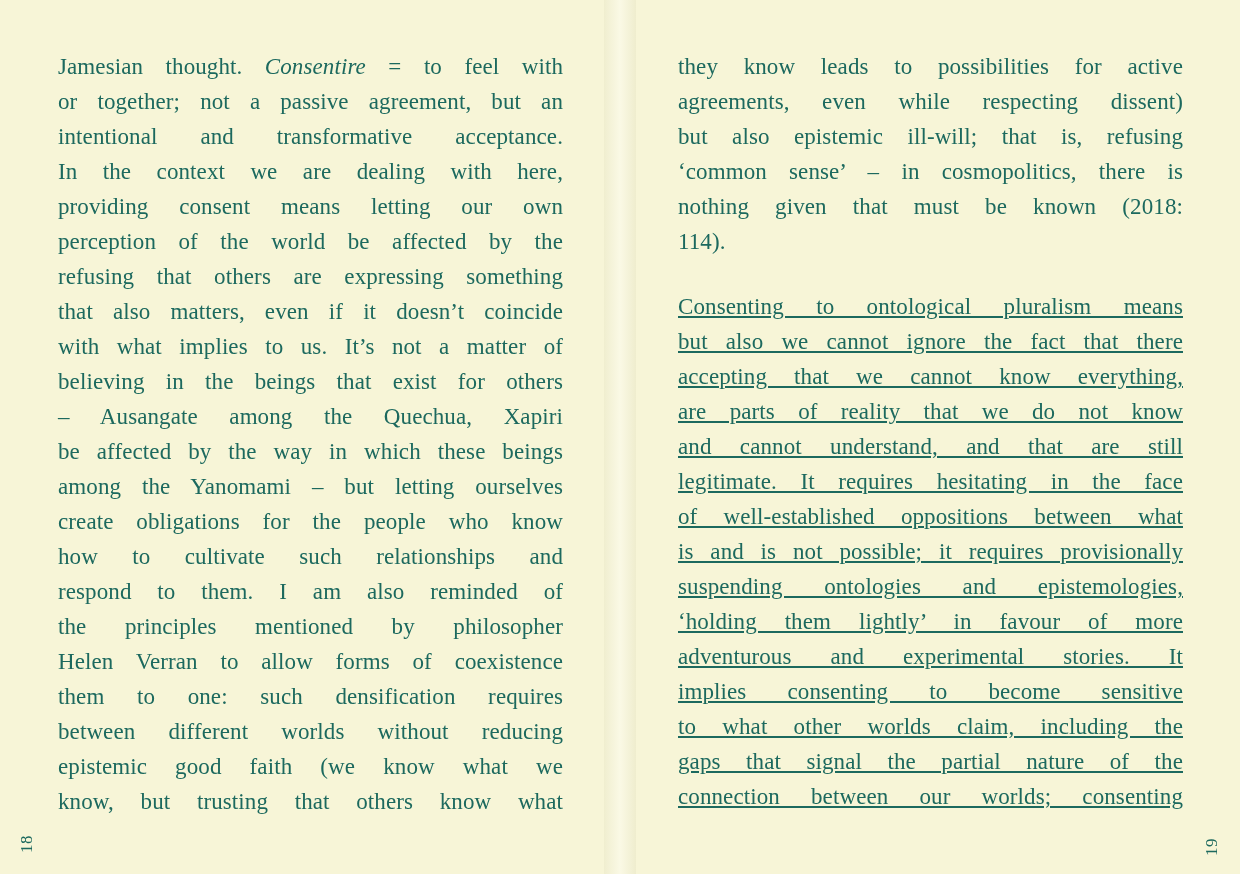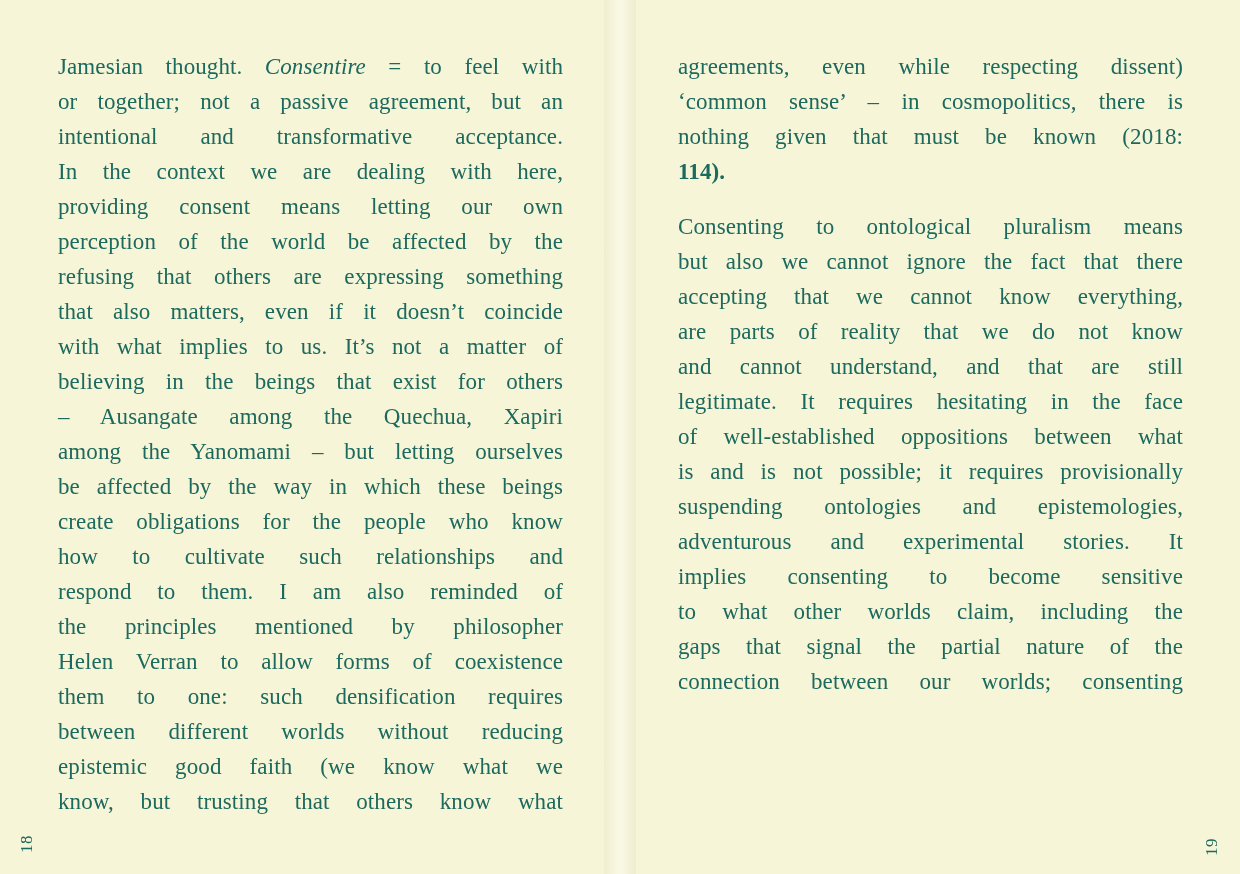--- a/index.html
+++ b/index.html
@@ -37,34 +37,34 @@
       rgba(110,110,60,0.05) 0%,
       rgba(255,255,250,0.40) 50%,
       rgba(110,110,60,0.06) 100%);
     pointer-events: none;
   }
   .text-block {
     width: 505px;
     color: #1c695e;
   }
   .paragraph + .paragraph {
-    margin-top: 20px;
+    margin-top: 30px;
+    text-decoration: underline;
   }
   .line {
     font-size: 23px;
     line-height: 35px;
     text-align: justify;
     text-align-last: justify;
     letter-spacing: 0.1px;
     white-space: normal;
   }
   .line.short {
     text-align: center;
     text-align-last: left;
-    font-weight: bold;
   }
   .italic {
     font-style: italic;
   }
   .page-num {
     position: absolute;
     font-size: 17px;
     color: #1c695e;
     transform: translate(-50%, -50%) rotate(-90deg);
     letter-spacing: 0.5px;
@@ -83,52 +83,55 @@
           <div class="line">or together; not a passive agreement, but an</div>
           <div class="line">intentional and transformative acceptance.</div>
           <div class="line">In the context we are dealing with here,</div>
           <div class="line">providing consent means letting our own</div>
           <div class="line">perception of the world be affected by the</div>
           <div class="line">refusing that others are expressing something</div>
           <div class="line">that also matters, even if it doesn’t coincide</div>
           <div class="line">with what implies to us. It’s not a matter of</div>
           <div class="line">believing in the beings that exist for others</div>
           <div class="line">– Ausangate among the Quechua, Xapiri</div>
+          <div class="line">be affected by the way in which these beings</div>
           <div class="line">among the Yanomami – but letting ourselves</div>
-          <div class="line">be affected by the way in which these beings</div>
           <div class="line">create obligations for the people who know</div>
           <div class="line">how to cultivate such relationships and</div>
           <div class="line">respond to them. I am also reminded of</div>
           <div class="line">the principles mentioned by philosopher</div>
           <div class="line">Helen Verran to allow forms of coexistence</div>
           <div class="line">them to one: such densification requires</div>
           <div class="line">between different worlds without reducing</div>
           <div class="line">epistemic good faith (we know what we</div>
           <div class="line">know, but trusting that others know what</div>
         </div>
       </div>
   </div>
   <div class="page">
     <div class="text-block" id="right-text">
         <div class="paragraph">
+          <div class="line">they know leads to possibilities for active</div>
           <div class="line">agreements, even while respecting dissent)</div>
+          <div class="line">but also epistemic ill-will; that is, refusing</div>
           <div class="line">‘common sense’ – in cosmopolitics, there is</div>
           <div class="line">nothing given that must be known (2018:</div>
           <div class="line short">114).</div>
         </div>
         <div class="paragraph">
           <div class="line">Consenting to ontological pluralism means</div>
           <div class="line">but also we cannot ignore the fact that there</div>
           <div class="line">accepting that we cannot know everything,</div>
           <div class="line">are parts of reality that we do not know</div>
           <div class="line">and cannot understand, and that are still</div>
           <div class="line">legitimate. It requires hesitating in the face</div>
           <div class="line">of well-established oppositions between what</div>
           <div class="line">is and is not possible; it requires provisionally</div>
           <div class="line">suspending ontologies and epistemologies,</div>
+          <div class="line">‘holding them lightly’ in favour of more</div>
           <div class="line">adventurous and experimental stories. It</div>
           <div class="line">implies consenting to become sensitive</div>
           <div class="line">to what other worlds claim, including the</div>
           <div class="line">gaps that signal the partial nature of the</div>
           <div class="line">connection between our worlds; consenting</div>
         </div>
       </div>
   </div>
 </div>
 

